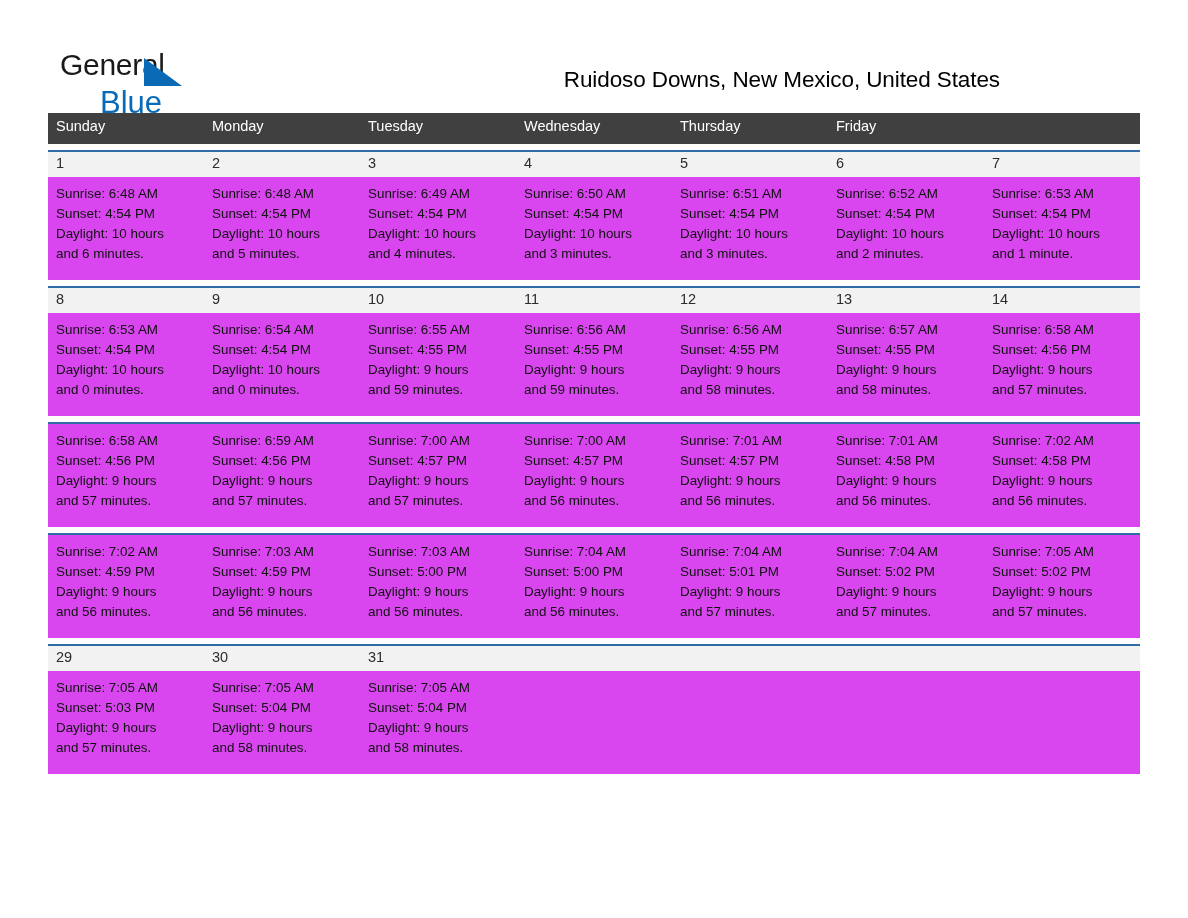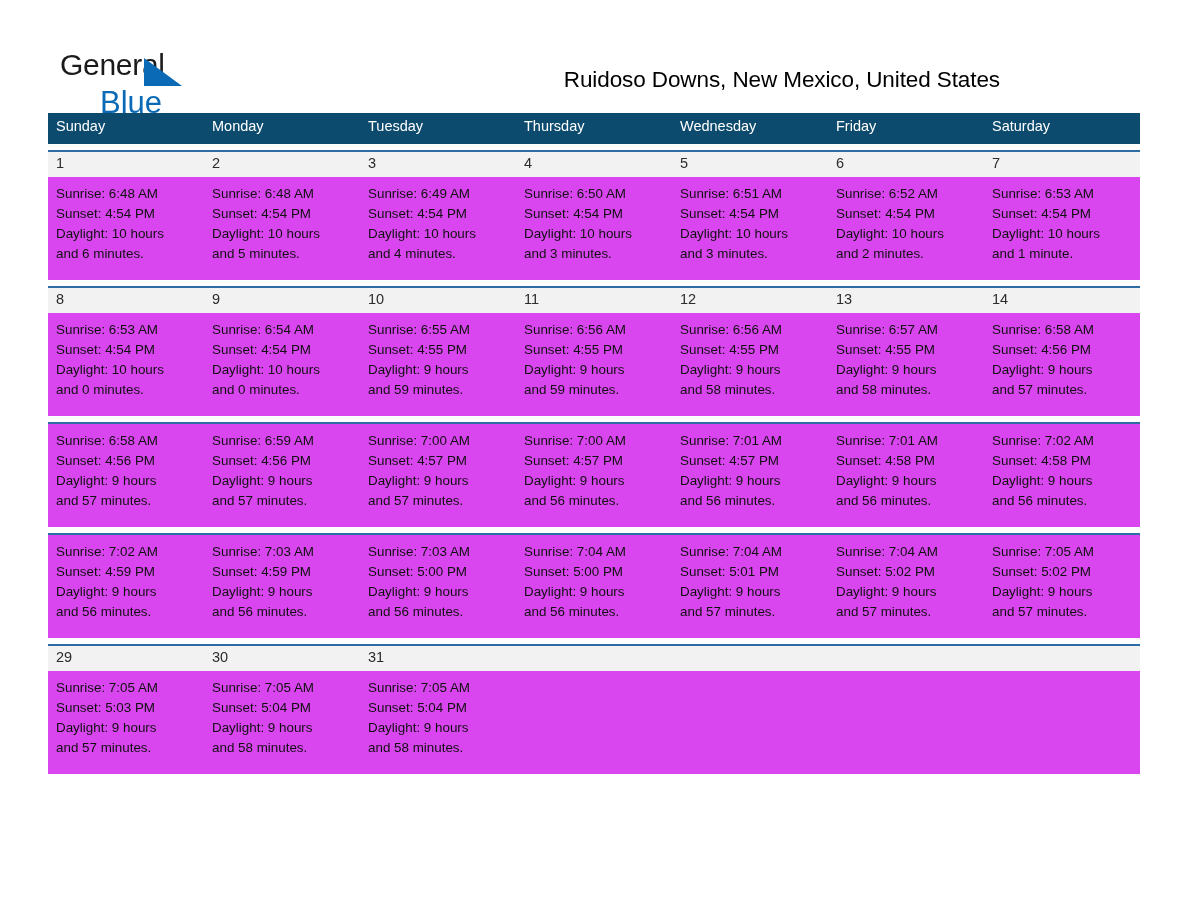--- a/index.html
+++ b/index.html
@@ -82,21 +82,21 @@
 
   
   .calendar {
     width: 1092px;
     margin-top: 3px;
   }
 
   .weekdays {
     display: grid;
     grid-template-columns: repeat(7, 1fr);
-    background: #0c4a6e;
+    background: #404040;
     height: 31px;
   }
   .weekday {
     color: #ffffff;
     font-size: 14.5px;
     padding: 6px 0 0 8px;
     line-height: 1;
   }
 
   .week {
@@ -152,24 +152,23 @@
     </div>
 
   </div>
 
   <div class="calendar">
 
     <div class="weekdays">
       <div class="weekday">Sunday</div>
       <div class="weekday">Monday</div>
       <div class="weekday">Tuesday</div>
+      <div class="weekday">Wednesday</div>
       <div class="weekday">Thursday</div>
-      <div class="weekday">Wednesday</div>
       <div class="weekday">Friday</div>
-      <div class="weekday">Saturday</div>
     </div>
 
     <div class="week">
       <div class="daynums">
         <div class="daynum">1</div>
         <div class="daynum">2</div>
         <div class="daynum">3</div>
         <div class="daynum">4</div>
         <div class="daynum">5</div>
         <div class="daynum">6</div>

